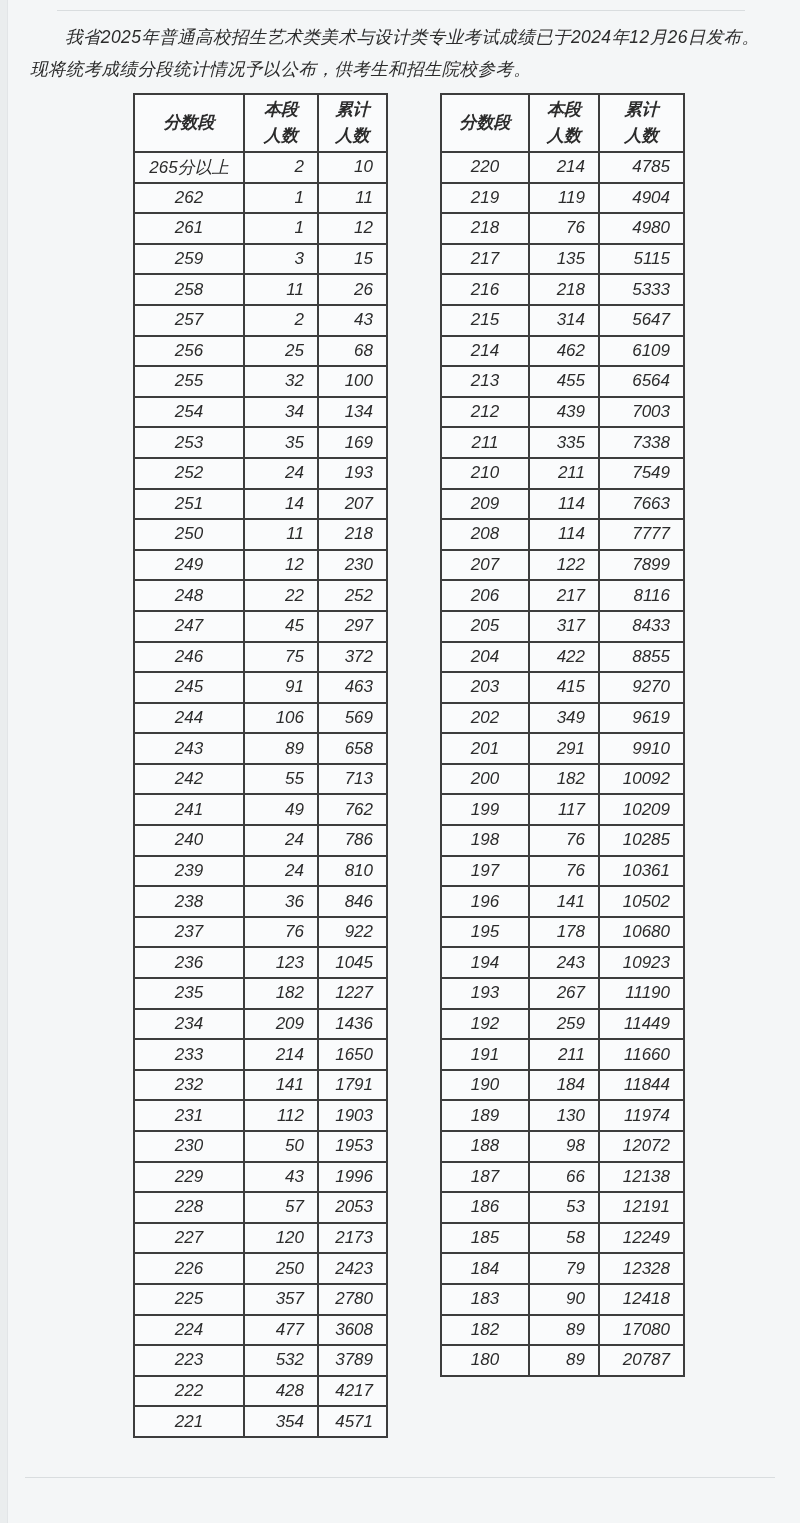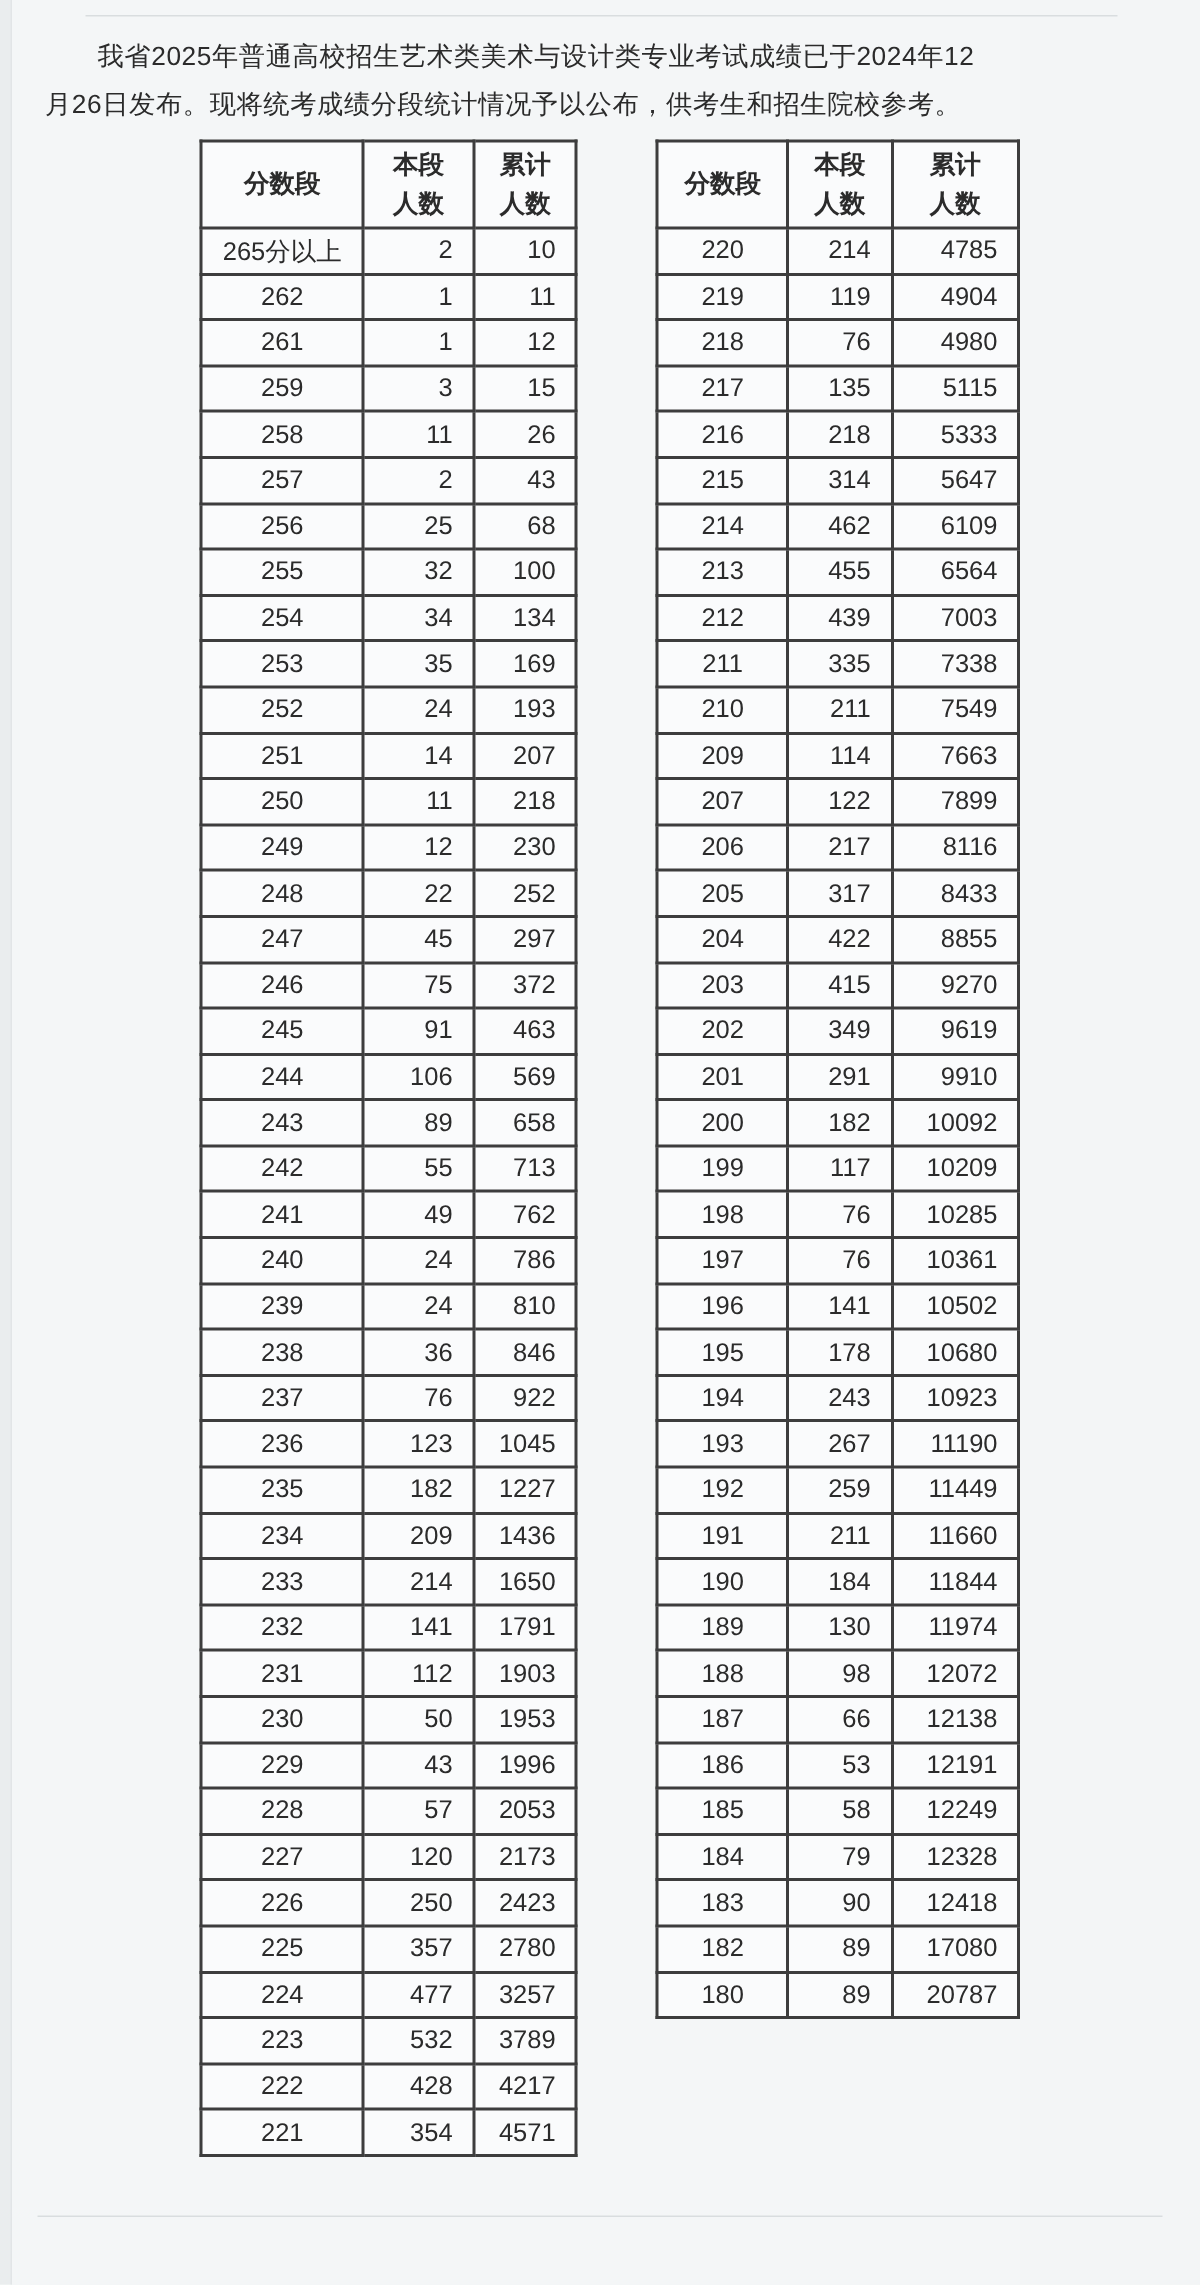--- a/index.html
+++ b/index.html
@@ -3,21 +3,21 @@
 <meta charset="utf-8">
 <style>
   html, body { margin: 0; padding: 0; }
   body {
     width: 800px; height: 1523px;
     background: #f3f5f6;
     font-family: "Liberation Sans", "DejaVu Sans", sans-serif;
     color: #2c2c2c;
     overflow: hidden;
   }
-  .page { position: relative; width: 680px; height: 1523px; background: #f4f6f7; }
+  .page { position: relative; width: 800px; height: 1523px; background: #f4f6f7; font-style: italic; }
   .edge-strip {
     position: absolute; left: 0; top: 0; width: 7px; height: 100%;
     background: #eaedee; border-right: 1px solid #e2e5e7;
   }
   .divider-top {
     position: absolute; top: 10px; left: 57px; width: 688px; height: 0;
     border-top: 1px solid #d9dddf;
   }
   .divider-bottom {
     position: absolute; top: 1477px; left: 25px; width: 750px; height: 0;
@@ -274,21 +274,21 @@
             <td class="c-num">2423</td>
           </tr>
           <tr>
             <td class="c-score">225</td>
             <td class="c-num">357</td>
             <td class="c-num">2780</td>
           </tr>
           <tr>
             <td class="c-score">224</td>
             <td class="c-num">477</td>
-            <td class="c-num">3257</td>
+            <td class="c-num">3608</td>
           </tr>
           <tr>
             <td class="c-score">223</td>
             <td class="c-num">532</td>
             <td class="c-num">3789</td>
           </tr>
           <tr>
             <td class="c-score">222</td>
             <td class="c-num">428</td>
             <td class="c-num">4217</td>
@@ -375,20 +375,25 @@
             <td class="c-score">210</td>
             <td class="c-num">211</td>
             <td class="c-num">7549</td>
           </tr>
           <tr>
             <td class="c-score">209</td>
             <td class="c-num">114</td>
             <td class="c-num">7663</td>
           </tr>
           <tr>
+            <td class="c-score">208</td>
+            <td class="c-num">114</td>
+            <td class="c-num">7777</td>
+          </tr>
+          <tr>
             <td class="c-score">207</td>
             <td class="c-num">122</td>
             <td class="c-num">7899</td>
           </tr>
           <tr>
             <td class="c-score">206</td>
             <td class="c-num">217</td>
             <td class="c-num">8116</td>
           </tr>
           <tr>

